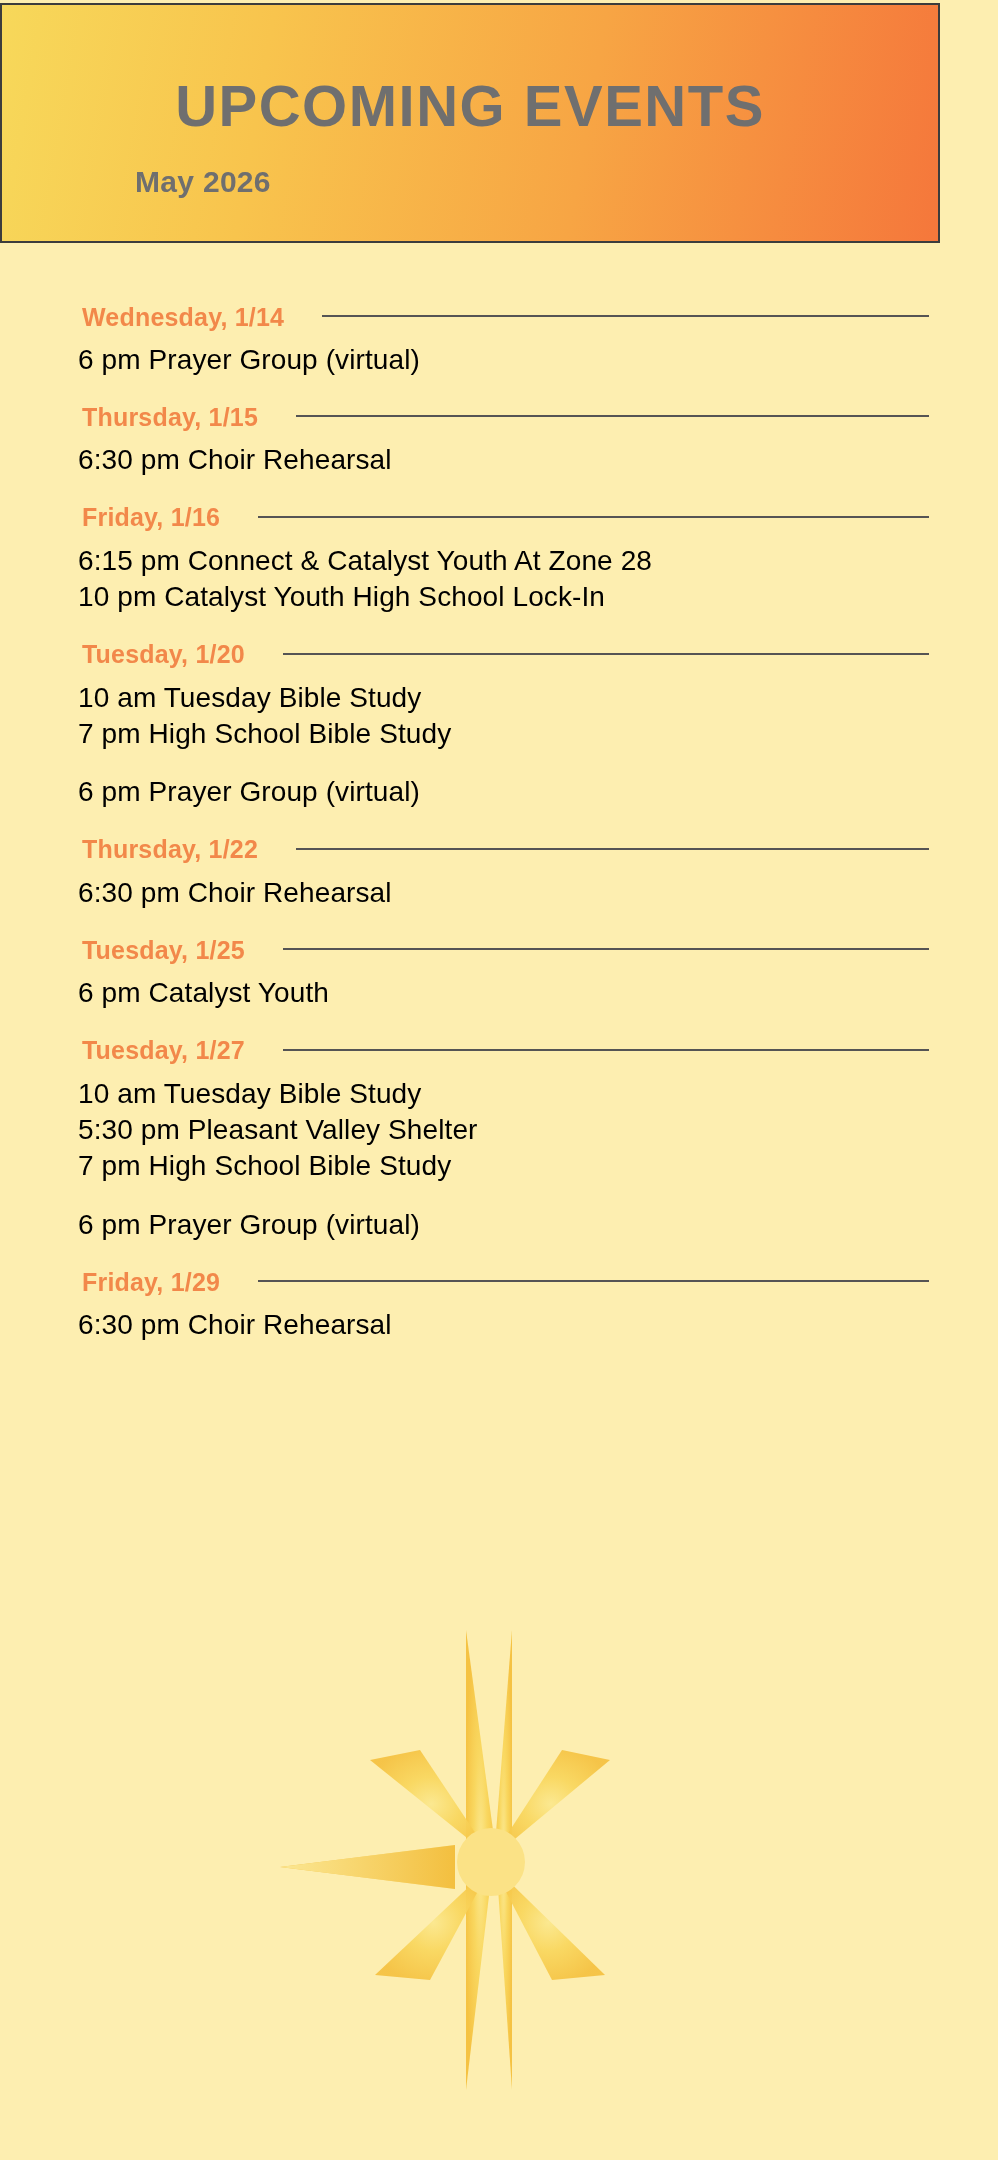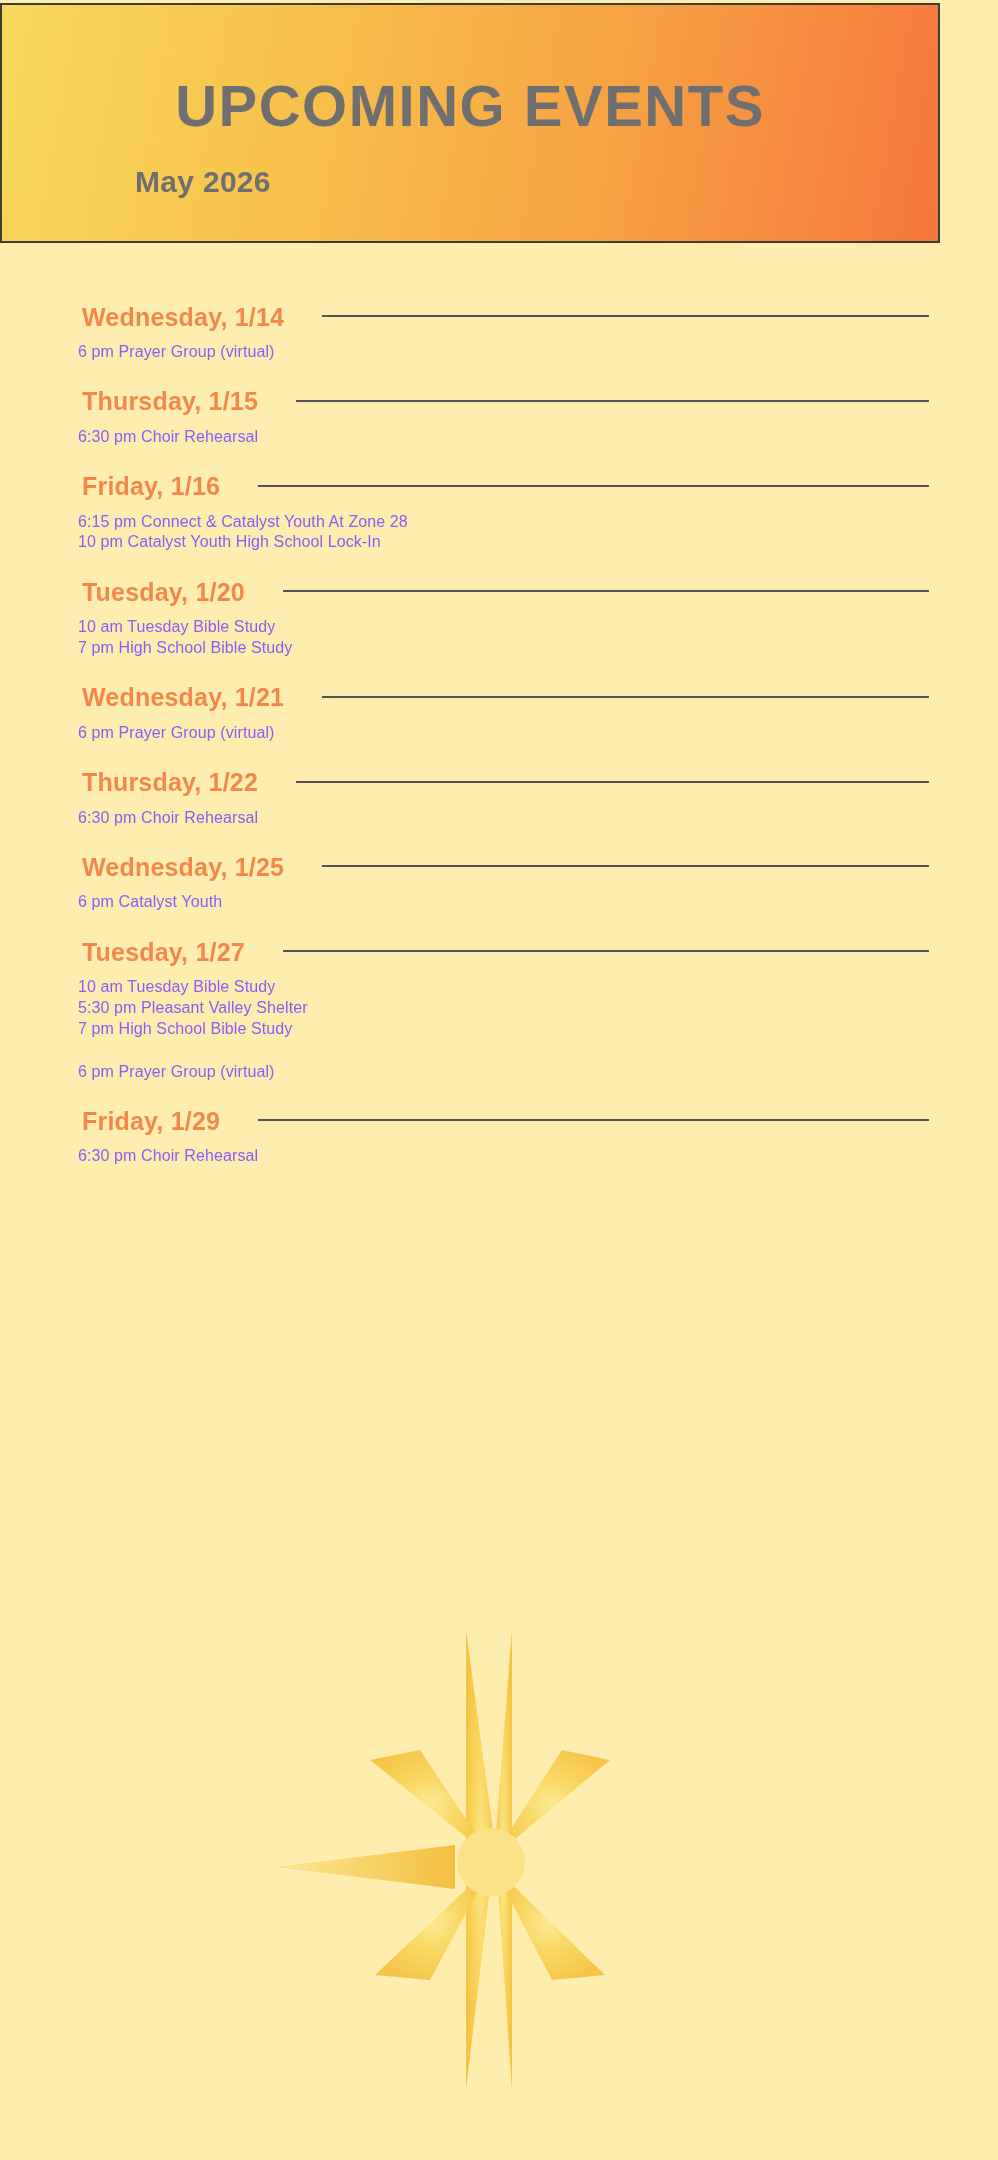--- a/index.html
+++ b/index.html
@@ -89,22 +89,22 @@
     height: 0;
     border-top: 2px solid #555454;
     margin-left: 38px;
     margin-bottom: 2px;
     min-width: 20px;
   }
   .items {
     margin: 8px 0 0 78px;
   }
   .event-item {
-    font-size: 16px;
-    color: #8b5cf6;
+    font-size: 28px;
+    color: #000000;
     line-height: 1.30;
     letter-spacing: 0.1px;
     white-space: nowrap;
   }
 
   
   .star-wrap {
     position: absolute;
     left: 280px;
     top: 1630px;
@@ -155,40 +155,36 @@
         <div class="date-row">
           <div class="date-label">Tuesday, 1/20</div>
           <div class="date-rule"></div>
         </div>
         <div class="items">
           <div class="event-item"> 10 am Tuesday Bible Study</div>
           <div class="event-item"> 7 pm High School Bible Study</div>
         </div>
       </div>
       <div class="event-block">
-        <div class="date-row">
-          <div class="date-label">Wednesday, 1/21</div>
-          <div class="date-rule"></div>
-        </div>
         <div class="items">
           <div class="event-item">6 pm  Prayer Group (virtual)</div>
         </div>
       </div>
       <div class="event-block">
         <div class="date-row">
           <div class="date-label">Thursday, 1/22</div>
           <div class="date-rule"></div>
         </div>
         <div class="items">
           <div class="event-item">6:30 pm Choir Rehearsal</div>
         </div>
       </div>
       <div class="event-block">
         <div class="date-row">
-          <div class="date-label">Wednesday, 1/25</div>
+          <div class="date-label">Tuesday, 1/25</div>
           <div class="date-rule"></div>
         </div>
         <div class="items">
           <div class="event-item">6 pm Catalyst Youth</div>
         </div>
       </div>
       <div class="event-block">
         <div class="date-row">
           <div class="date-label">Tuesday, 1/27</div>
           <div class="date-rule"></div>

